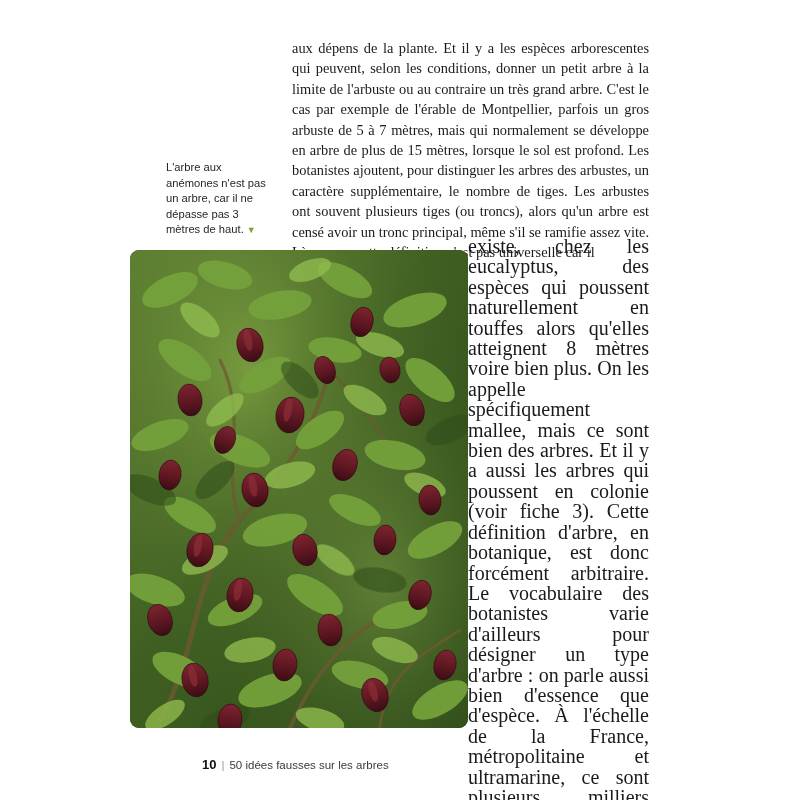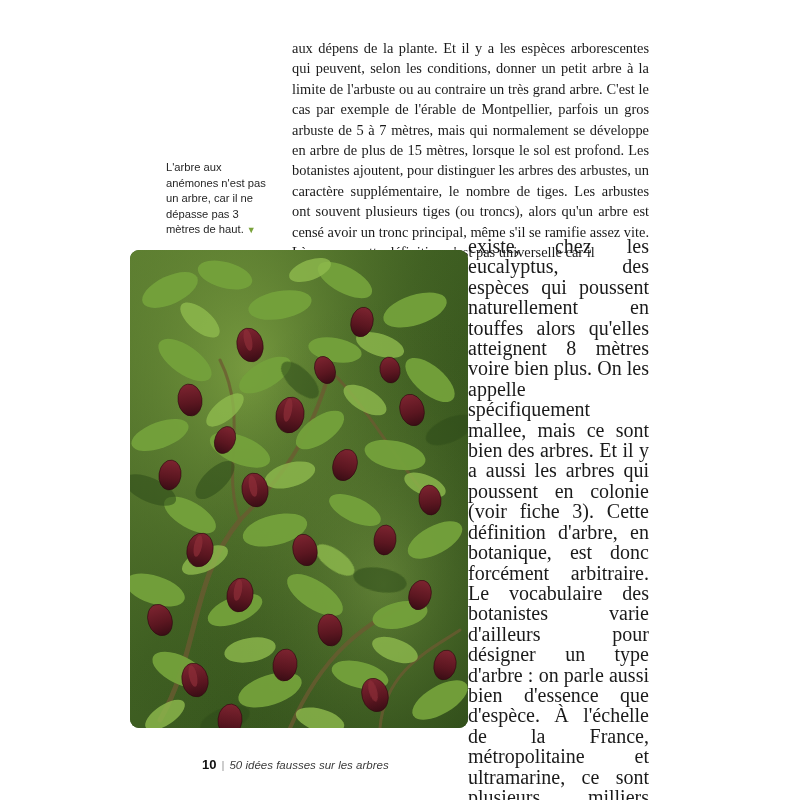--- a/index.html
+++ b/index.html
@@ -108,21 +108,20 @@
   .footer .pagenum {
     font-weight: bold;
     font-size: 13px;
     color: #111;
   }
   .footer .sep {
     color: #9a9a9a;
   }
   .footer .booktitle {
     color: #3a3a3a;
-    font-style: italic;
   }
 </style>
 </head>
 <body>
 
 <div class="page">
 
   <div class="top-text">aux dépens de la plante. Et il y a les espèces arborescentes qui peuvent, selon les conditions, donner un petit arbre à la limite de l'arbuste ou au contraire un très grand arbre. C'est le cas par exemple de l'érable de Montpellier, parfois un gros arbuste de 5 à 7 mètres, mais qui normalement se développe en arbre de plus de 15 mètres, lorsque le sol est profond. Les botanistes ajoutent, pour distinguer les arbres des arbustes, un caractère supplémentaire, le nombre de tiges. Les arbustes ont souvent plusieurs tiges (ou troncs), alors qu'un arbre est censé avoir un tronc principal, même s'il se ramifie assez vite. Là encore, cette définition n'est pas universelle car il</div>
 
   <div class="caption">

